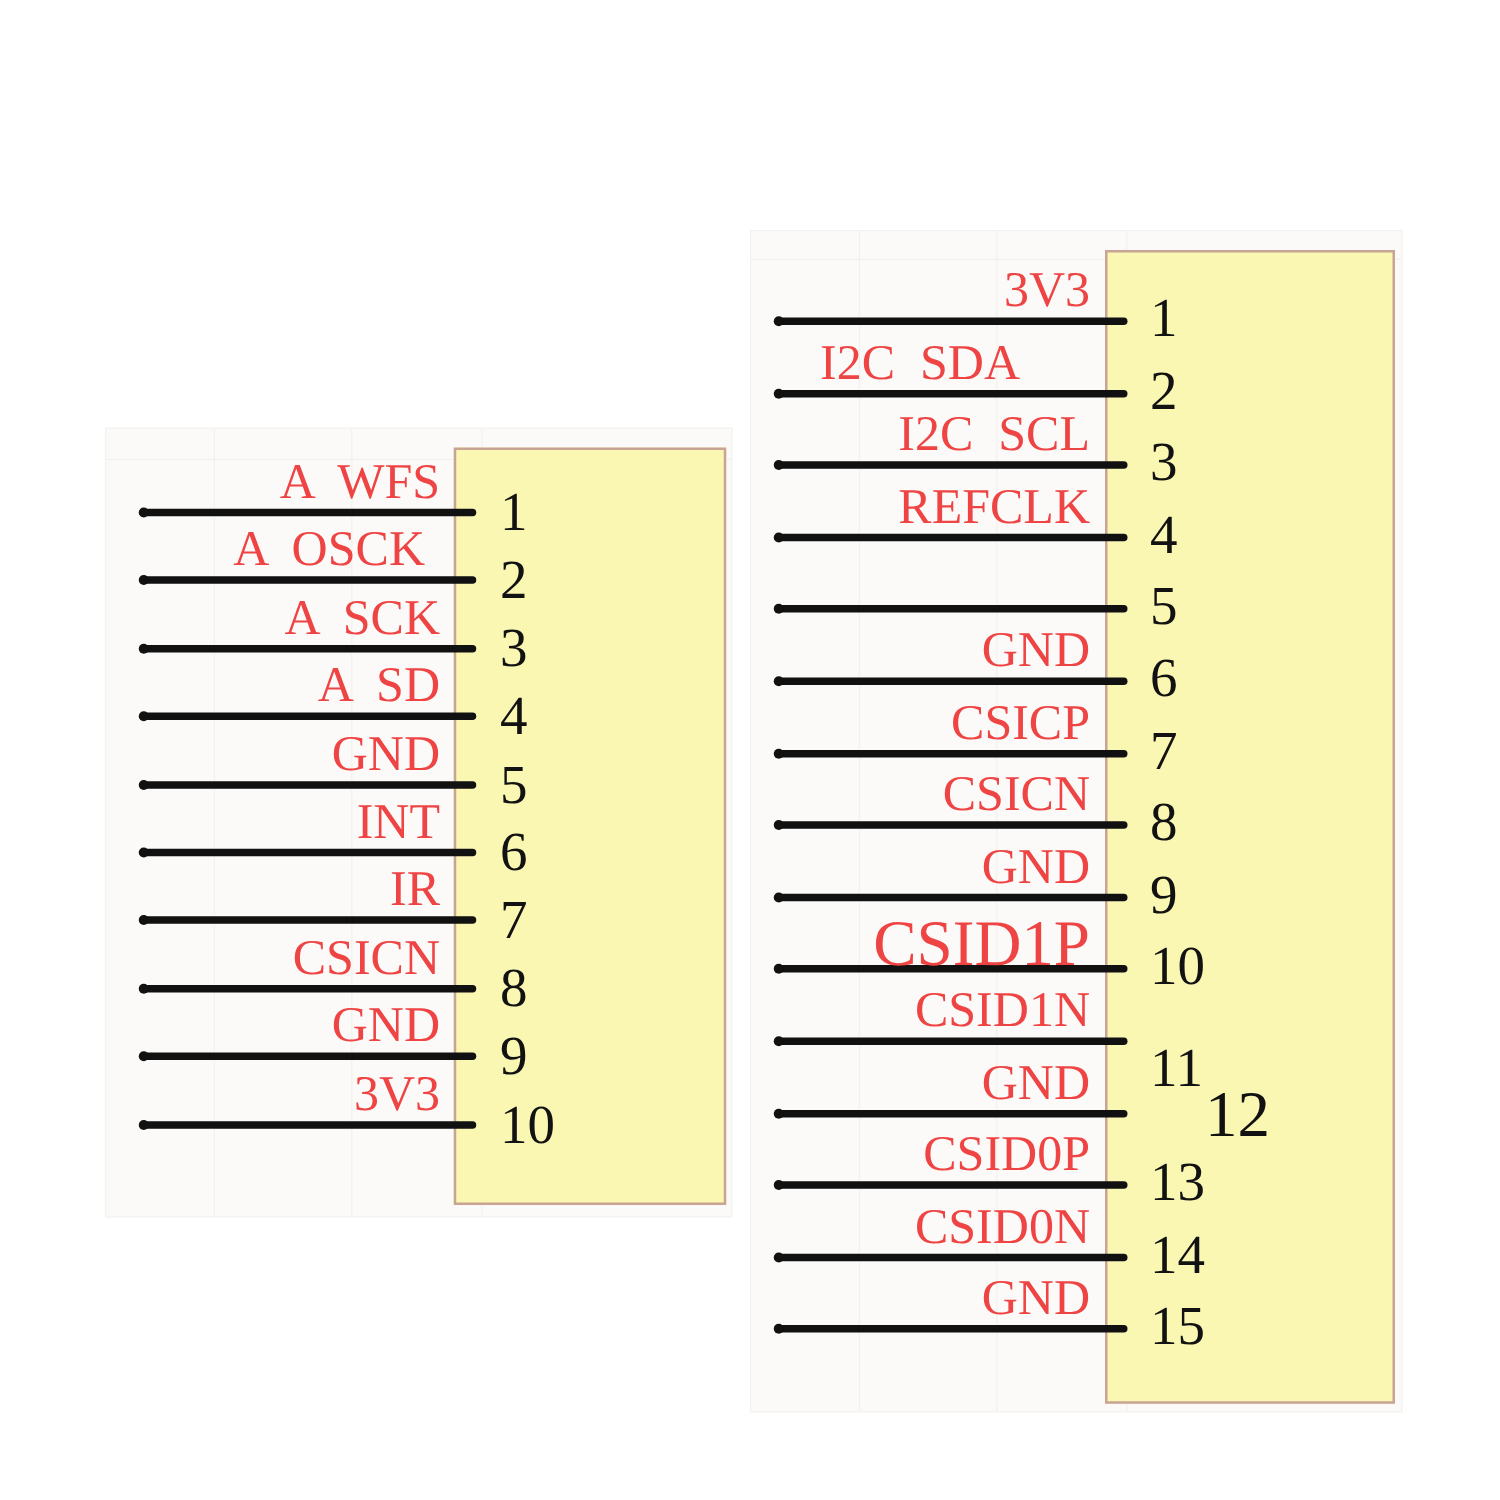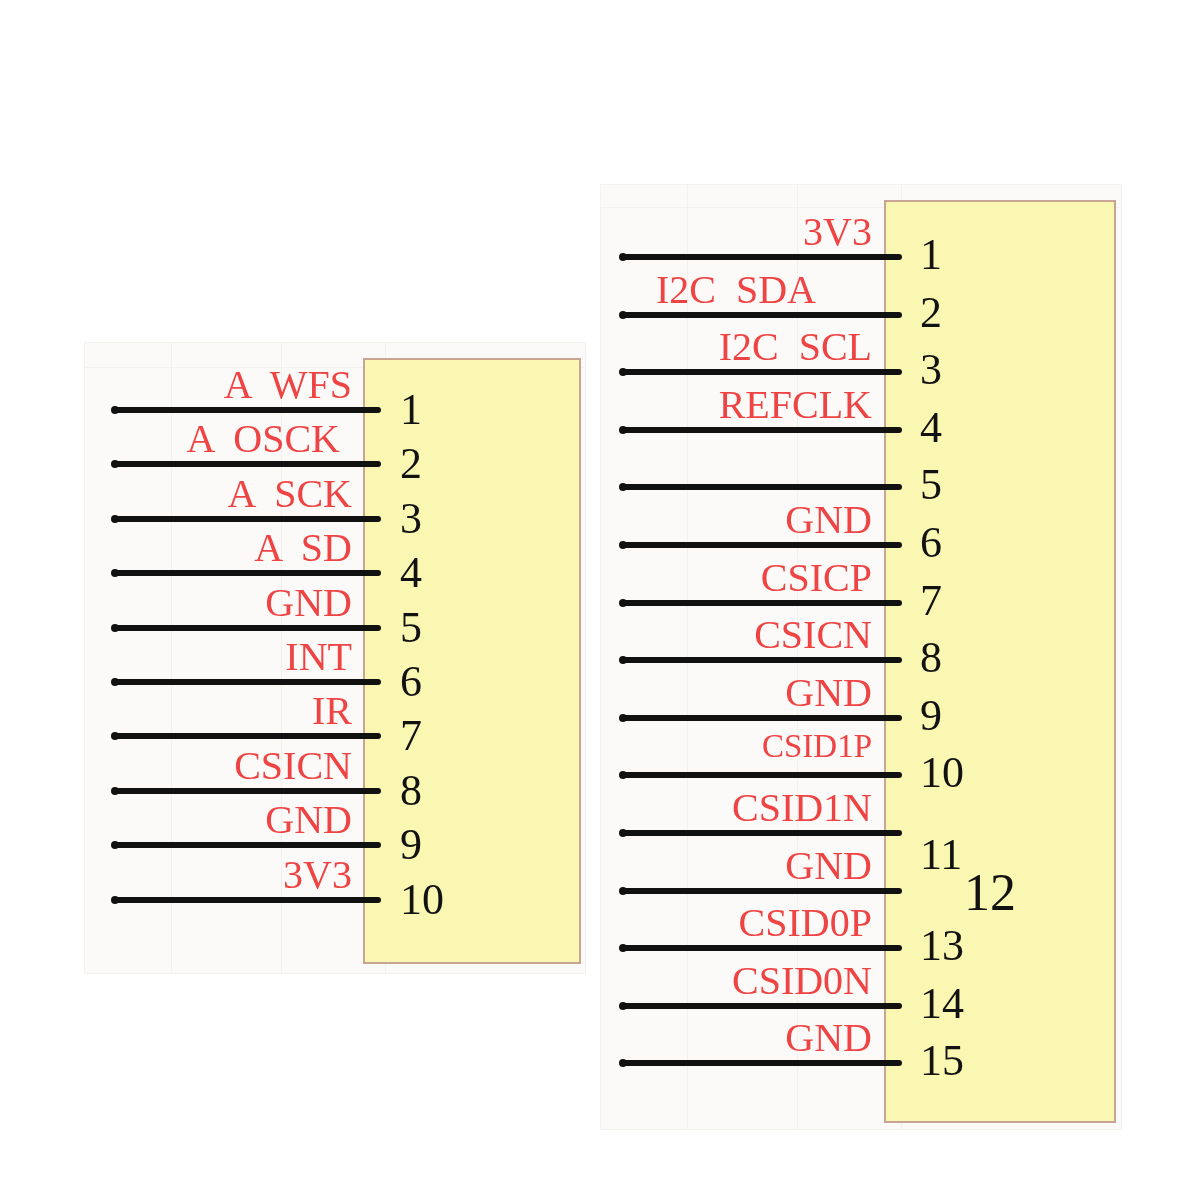--- a/index.html
+++ b/index.html
@@ -158,21 +158,21 @@
         <div class="lead" style="left: 620px; width: 282px; top: 599.6px;"></div>
         <div class="signal" style="left: 600px; width: 272px; top: 557.6px; font-size: 40px;">CSICP</div>
         <div class="pinnum" style="left: 920px; top: 578.6px; font-size: 44px;">7</div>
         <div class="lead" style="left: 620px; width: 282px; top: 657.2px;"></div>
         <div class="signal" style="left: 600px; width: 272px; top: 615.2px; font-size: 40px;">CSICN</div>
         <div class="pinnum" style="left: 920px; top: 636.2px; font-size: 44px;">8</div>
         <div class="lead" style="left: 620px; width: 282px; top: 714.8px;"></div>
         <div class="signal" style="left: 600px; width: 272px; top: 672.8px; font-size: 40px;">GND</div>
         <div class="pinnum" style="left: 920px; top: 693.8px; font-size: 44px;">9</div>
         <div class="lead" style="left: 620px; width: 282px; top: 772.4px;"></div>
-        <div class="signal" style="left: 600px; width: 272px; top: 730.4px; font-size: 33px;">CSID1P</div>
+        <div class="signal" style="left: 600px; width: 272px; top: 730.4px; font-size: 52px;">CSID1P</div>
         <div class="pinnum" style="left: 920px; top: 751.4px; font-size: 44px;">10</div>
         <div class="lead" style="left: 620px; width: 282px; top: 830px;"></div>
         <div class="signal" style="left: 600px; width: 272px; top: 788px; font-size: 40px;">CSID1N</div>
         <div class="pinnum" style="left: 920px; top: 809px; font-size: 44px; margin-top: 24px;">11</div>
         <div class="lead" style="left: 620px; width: 282px; top: 887.6px;"></div>
         <div class="signal" style="left: 600px; width: 272px; top: 845.6px; font-size: 40px;">GND</div>
         <div class="pinnum" style="left: 920px; top: 866.6px; font-size: 52px; margin-left: 44px;">12</div>
         <div class="lead" style="left: 620px; width: 282px; top: 945.2px;"></div>
         <div class="signal" style="left: 600px; width: 272px; top: 903.2px; font-size: 40px;">CSID0P</div>
         <div class="pinnum" style="left: 920px; top: 924.2px; font-size: 44px;">13</div>

